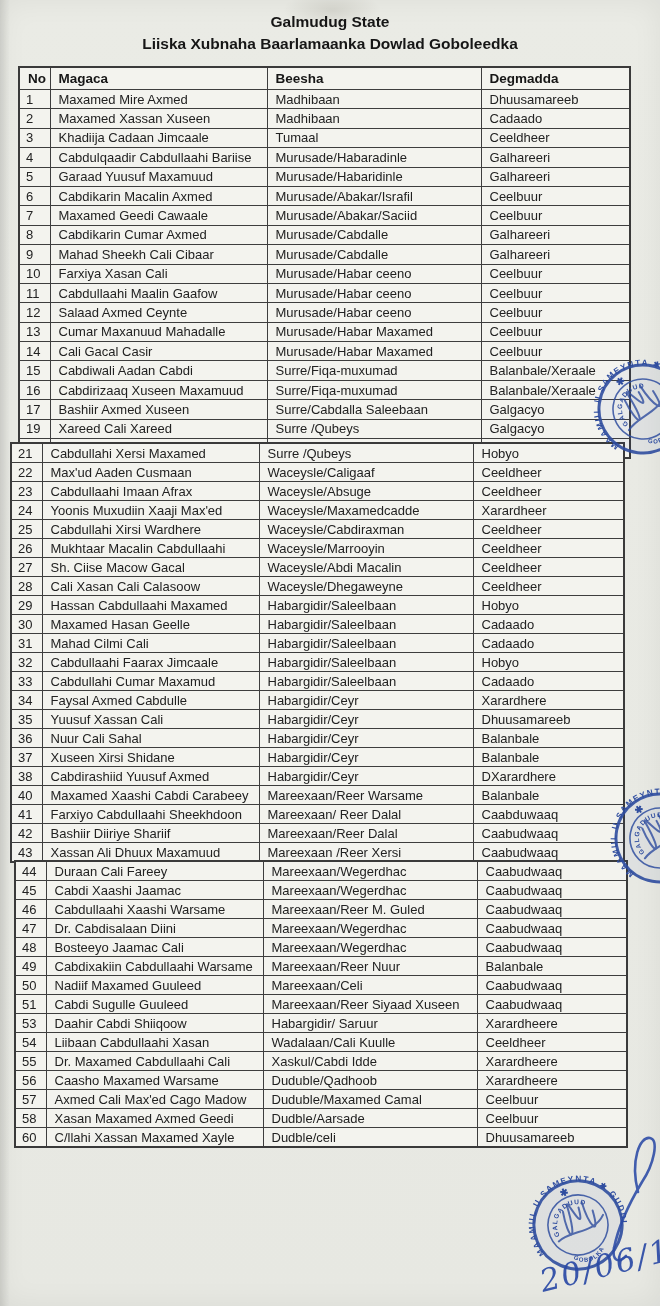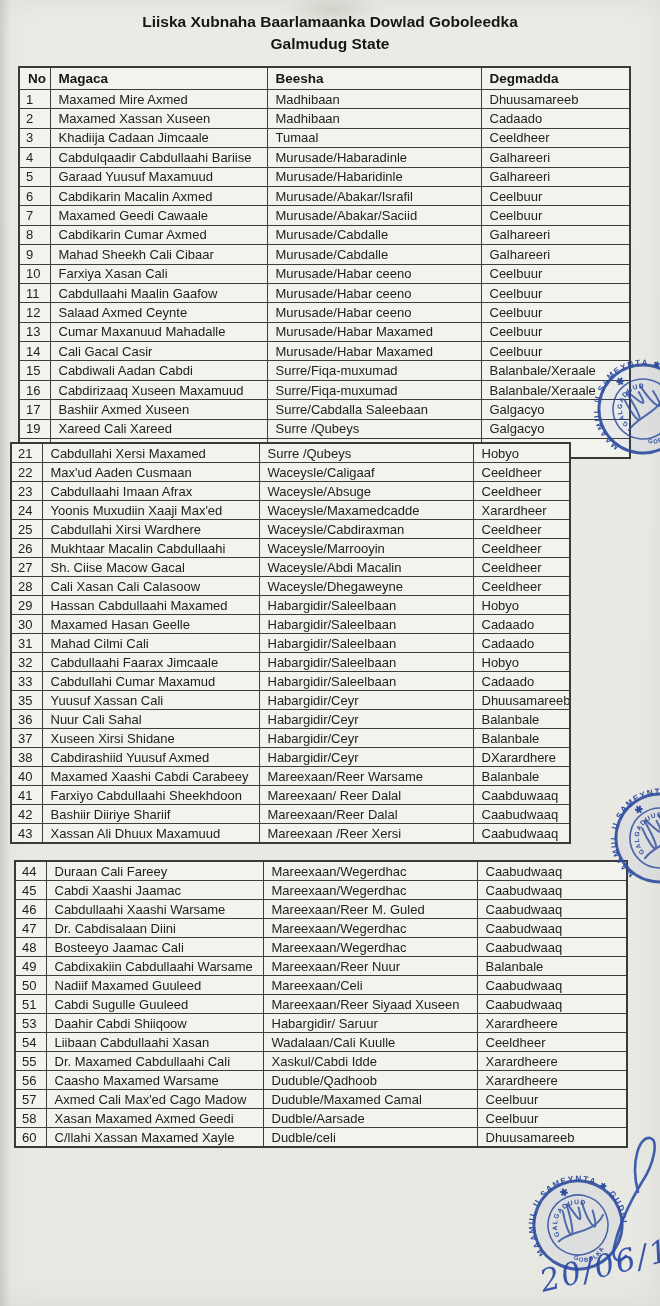--- a/index.html
+++ b/index.html
@@ -17,38 +17,38 @@
   .doc-title{position:absolute;top:11px;left:0;width:100%;text-align:center;
     font-weight:bold;font-size:15.5px;line-height:22px;color:#161616;}
   table.sheet{position:absolute;border-collapse:collapse;table-layout:fixed;
     background:#f3f3ee;border:2px solid #3a3a3a;}
   .sheet th,.sheet td{border:1.4px solid #3d3d3d;font-size:13px;padding:0 2px 0 8px;
     vertical-align:middle;white-space:nowrap;overflow:hidden;text-align:left;color:#222;}
   .sheet th{font-weight:bold;height:21px;font-size:13.5px;color:#161616;}
   .sheet td.no{padding-left:6px;}
   .sec1{left:18px;top:66px;width:613px;}
   .sec1 td{height:18.4px;}
-  .sec2{left:10px;top:442px;width:561px;}
+  .sec2{left:10px;top:442px;width:615px;}
   .sec3{left:14px;top:860px;width:614px;}
   .sec2 td,.sec3 td{height:18px;}
   col.c-no{width:31px;} col.c-name{width:217px;} col.c-clan{width:214px;}
   .stamp{position:absolute;pointer-events:none;}
   .seal-text{fill:#2f4d9f;font-family:"Liberation Sans",sans-serif;font-weight:bold;}
   .hand-date{position:absolute;left:538px;top:1244px;width:160px;
     transform:rotate(-14deg);font-family:"DejaVu Serif",serif;font-style:italic;
     font-size:31px;color:#2b4aa6;letter-spacing:2px;opacity:.92;}
 </style>
 </head>
 <body>
 
 <div class="page">
 
   <div class="doc-title">
+    <div>Galmudug State</div>
     <div>Liiska Xubnaha Baarlamaanka Dowlad Goboleedka</div>
-    <div>Galmudug State</div>
   </div>
 
   <table class="sheet sec1">
     <colgroup>
         <col class="c-no">
         <col class="c-name">
         <col class="c-clan">
         <col class="c-dist">
       </colgroup>
     <thead>
@@ -255,20 +255,26 @@
           <td class="no">32</td>
           <td>Cabdullaahi Faarax Jimcaale</td>
           <td>Habargidir/Saleelbaan</td>
           <td>Hobyo</td>
         </tr>
         <tr>
           <td class="no">33</td>
           <td>Cabdullahi Cumar Maxamud</td>
           <td>Habargidir/Saleelbaan</td>
           <td>Cadaado</td>
+        </tr>
+        <tr>
+          <td class="no">34</td>
+          <td>Faysal Axmed Cabdulle</td>
+          <td>Habargidir/Ceyr</td>
+          <td>Xarardhere</td>
         </tr>
         <tr>
           <td class="no">35</td>
           <td>Yuusuf Xassan Cali</td>
           <td>Habargidir/Ceyr</td>
           <td>Dhuusamareeb</td>
         </tr>
         <tr>
           <td class="no">36</td>
           <td>Nuur Cali Sahal</td>

